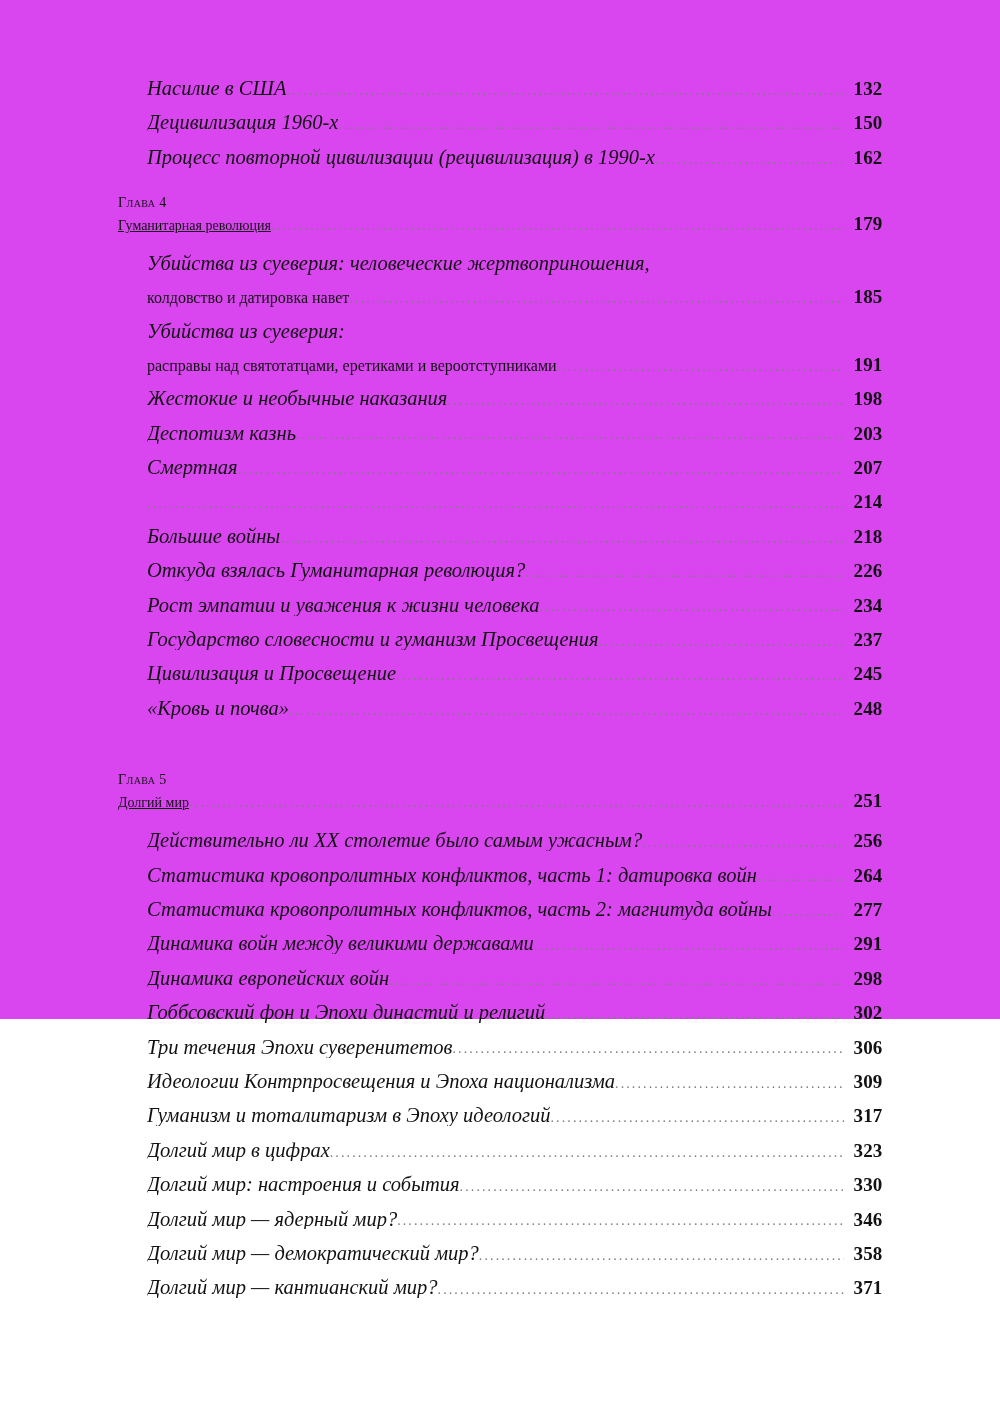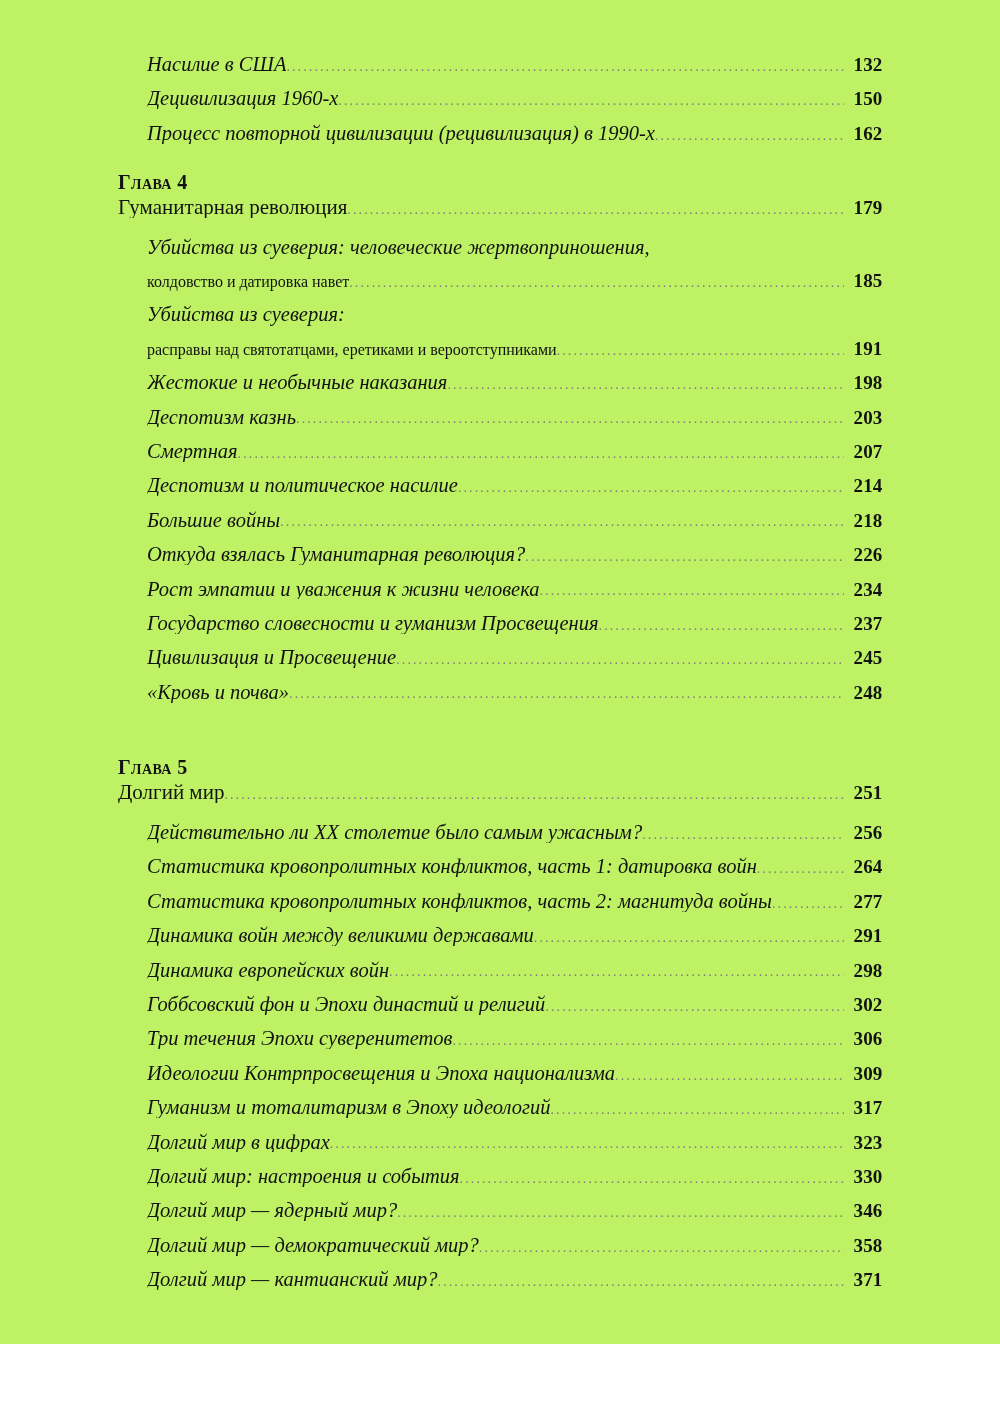--- a/index.html
+++ b/index.html
@@ -11,24 +11,24 @@
     width: 1000px;
     height: 1424px;
     font-family: "Liberation Serif", "DejaVu Serif", serif;
     color: #121212;
     overflow: hidden;
   }
 
   .page {
     position: relative;
     width: 1000px;
-    height: 1344px;
-    background: #bef264;
+    height: 1019px;
+    background: #d946ef;
     box-sizing: border-box;
-    padding: 54px 110px 0 118px;
+    padding: 78px 110px 0 118px;
   }
 
   
   .toc-row {
     display: flex;
     align-items: baseline;
     width: 100%;
     box-sizing: border-box;
   }
 
@@ -95,31 +95,32 @@
     white-space: nowrap;
     margin-bottom: 12.4px;
   }
 
   
   .chapter {
     margin-top: 26px;
     margin-bottom: 18px;
   }
   .chapter-label {
-    font-weight: bold;
-    font-size: 20px;
+    font-weight: normal;
+    font-size: 14px;
     font-variant: small-caps;
     letter-spacing: 0.4px;
     line-height: 1.15;
     margin-bottom: 2px;
   }
   .chapter-row .toc-title {
     font-style: normal;
-    font-size: 21px;
+    font-size: 14px;
     line-height: 1.05;
+    text-decoration: underline;
   }
   .gap-before-chapter5 { height: 14px; }
 </style>
 </head>
 <body>
 
 <div class="page">
 
   <div>
 
@@ -184,21 +185,20 @@
       <span class="toc-page">203</span>
     </div>
 
     <div class="entry toc-row">
       <span class="toc-title">Смертная</span>
       <span class="leader"></span>
       <span class="toc-page">207</span>
     </div>
 
     <div class="entry toc-row">
-      <span class="toc-title">Деспотизм и политическое насилие</span>
       <span class="leader"></span>
       <span class="toc-page">214</span>
     </div>
 
     <div class="entry toc-row">
       <span class="toc-title">Большие войны</span>
       <span class="leader"></span>
       <span class="toc-page">218</span>
     </div>
 

